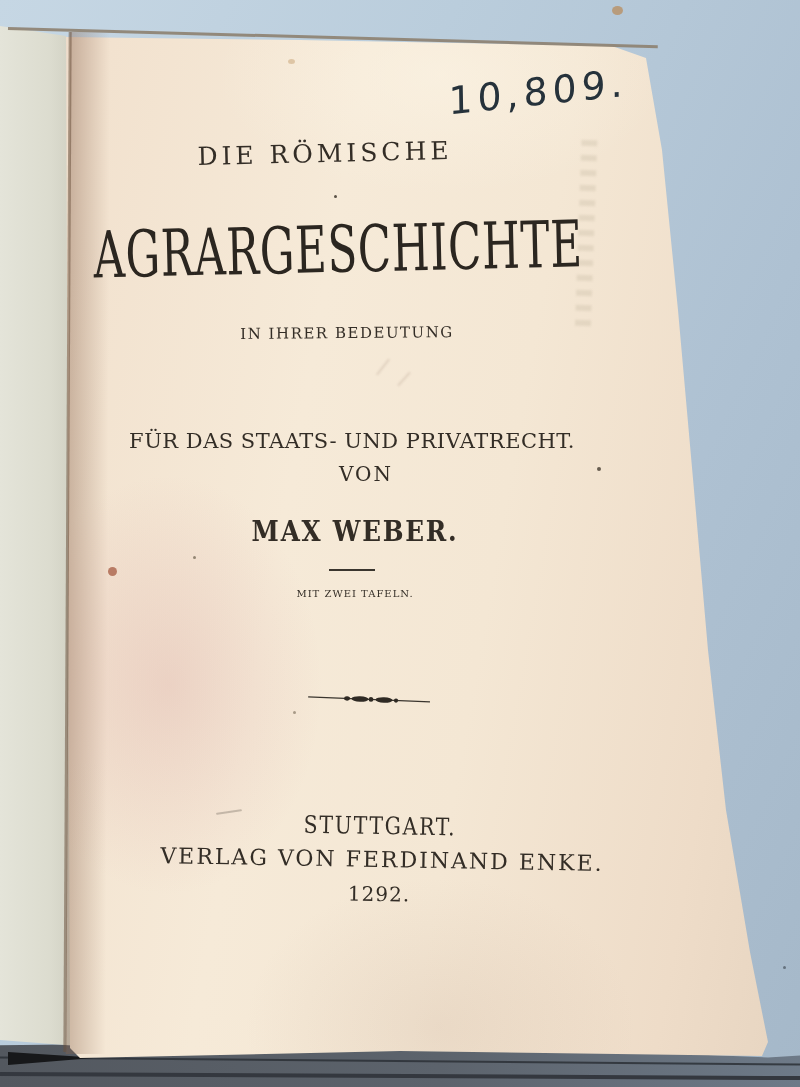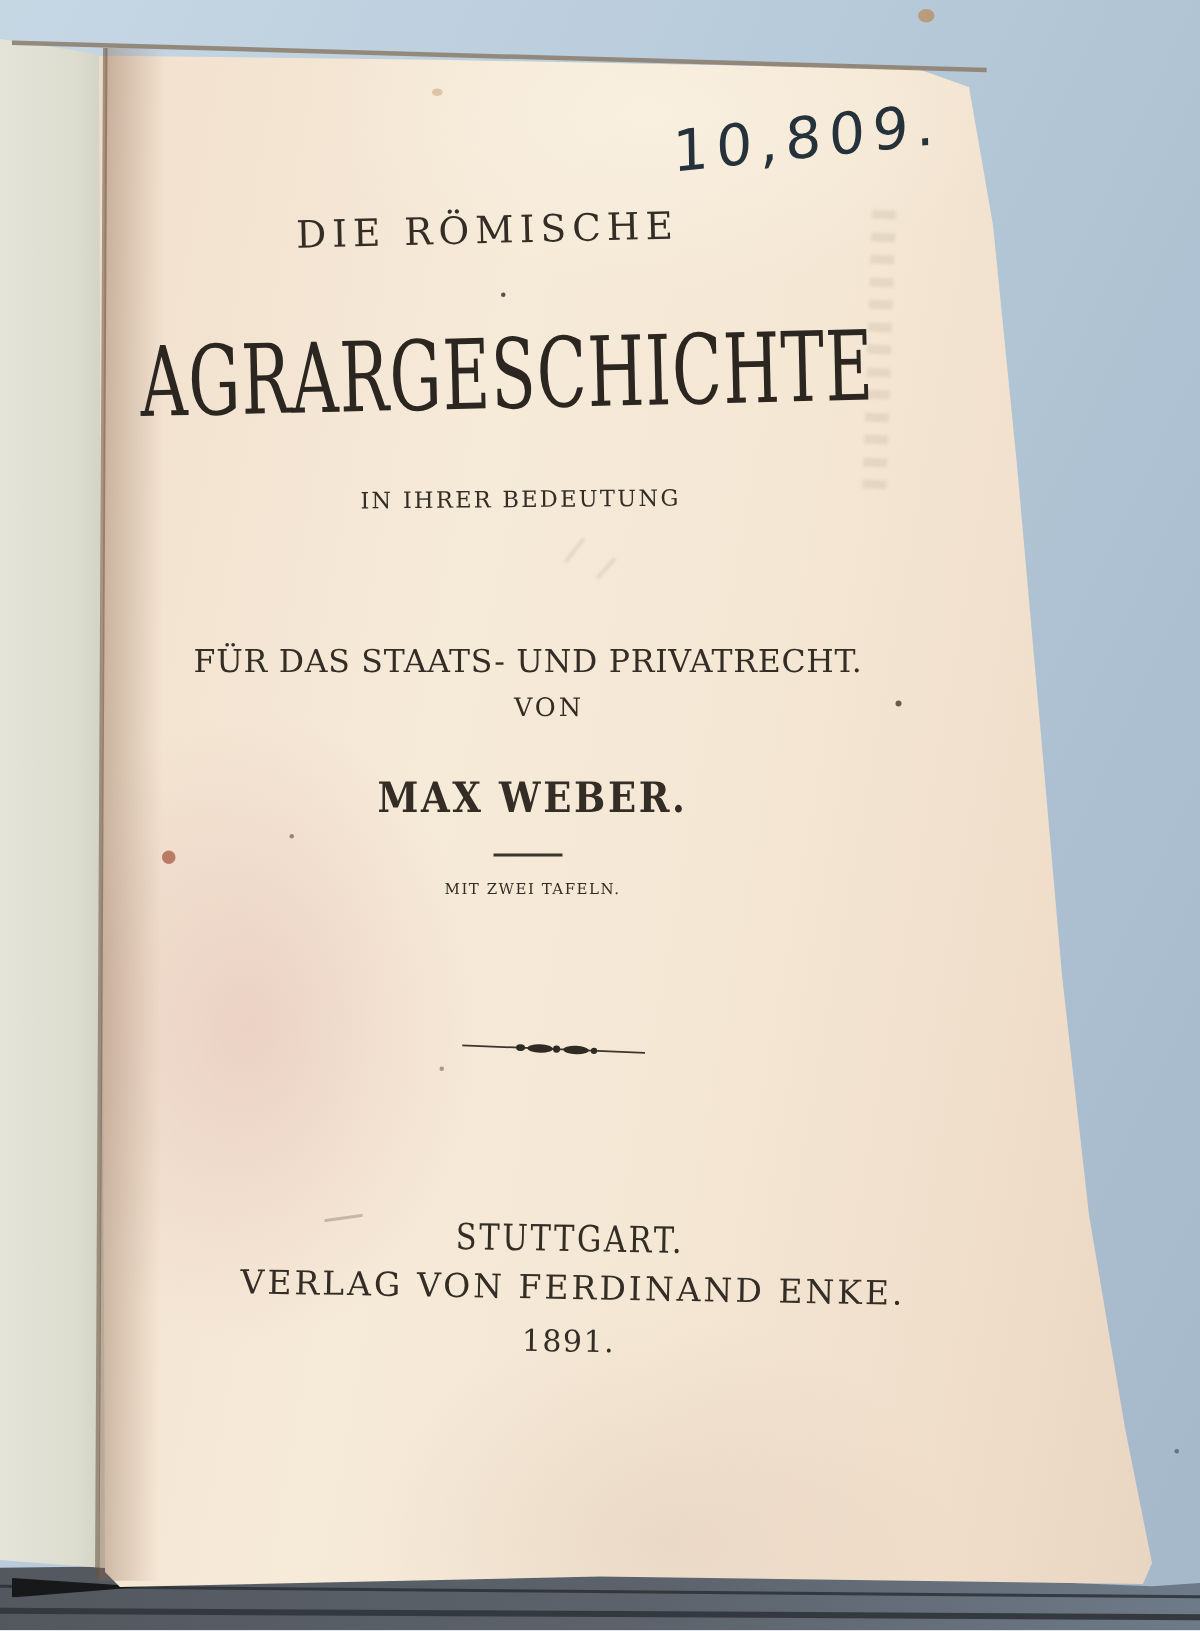--- a/index.html
+++ b/index.html
@@ -45,21 +45,21 @@
   
   .pr{position:absolute;color:#332d26;white-space:nowrap;text-align:center;}
   .series{left:325px;top:139px;font-size:25px;letter-spacing:4px;
     transform:translateX(-50%) rotate(-1.4deg);}
   .main-title{left:338px;top:213px;font-size:62px;letter-spacing:1px;color:#2b2620;
     transform:translateX(-50%) rotate(-1.3deg) scaleX(.70) scaleY(1.04);}
   .sub1{left:347px;top:324px;font-size:15px;letter-spacing:1.5px;
     transform:translateX(-50%) rotate(-.5deg);}
   .sub2{left:352px;top:400px;font-size:21px;letter-spacing:.5px;
     transform:translateX(-50%);margin-top:29px;}
-  .byline{left:366px;top:462px;font-size:17px;letter-spacing:2px;
+  .byline{left:366px;top:462px;font-size:20px;letter-spacing:2px;
     transform:translateX(-50%);}
   .author{left:355px;top:515px;font-size:28px;font-weight:bold;letter-spacing:2px;
     transform:translateX(-50%) scaleX(.88);}
   .author-rule{position:absolute;left:352px;top:569px;width:46px;height:1.6px;
     background:#3a352e;transform:translateX(-50%);}
   .plates{left:355px;top:588px;font-size:10px;letter-spacing:1px;
     transform:translateX(-50%);}
   .ornament{position:absolute;left:369px;top:691px;transform:translateX(-50%) rotate(2deg);}
   .city{left:380px;top:812px;font-size:24px;letter-spacing:2px;
     transform:translateX(-50%) rotate(1deg) scaleX(.85);}
@@ -135,15 +135,15 @@
       <ellipse cx="39" cy="7.2" rx="3" ry="2.2" fill="#2f2a24"></ellipse>
       <ellipse cx="52" cy="7.3" rx="8.5" ry="2.8" fill="#2f2a24"></ellipse>
       <circle cx="63" cy="7.4" r="2.4" fill="#2f2a24"></circle>
       <ellipse cx="76" cy="7.5" rx="8.5" ry="2.8" fill="#2f2a24"></ellipse>
       <circle cx="88" cy="7.6" r="2.1" fill="#2f2a24"></circle>
     </svg>
   </div>
 
   <div class="pr city">STUTTGART.</div>
   <div class="pr publisher">VERLAG VON FERDINAND ENKE.</div>
-  <div class="pr year">1891.</div>
+  <div class="pr year">1292.</div>
 
 </div>
 
 </body></html>

